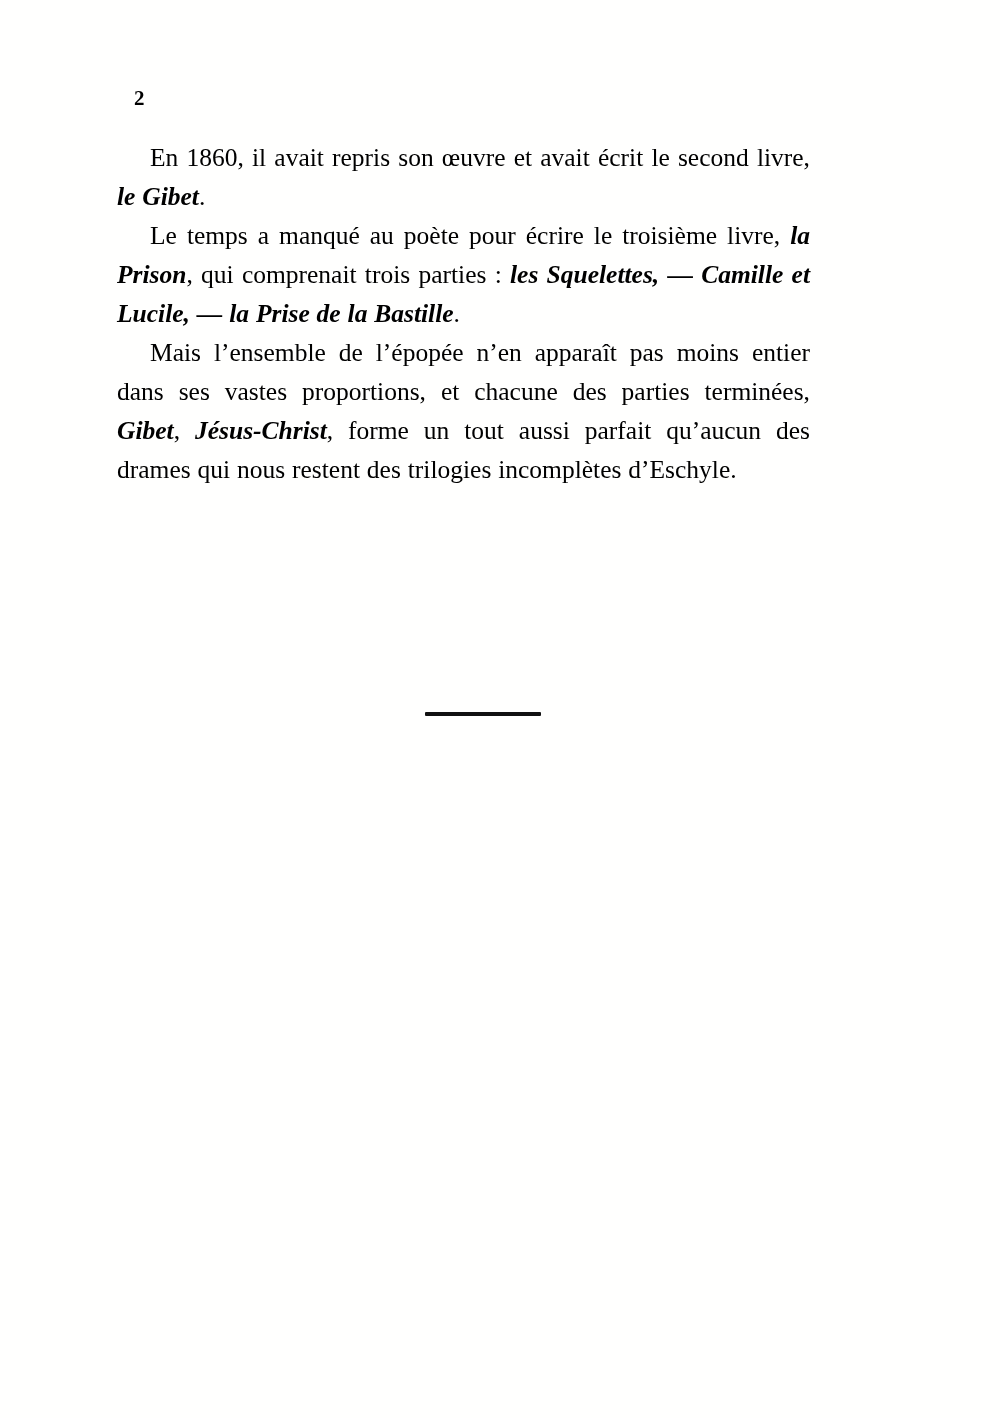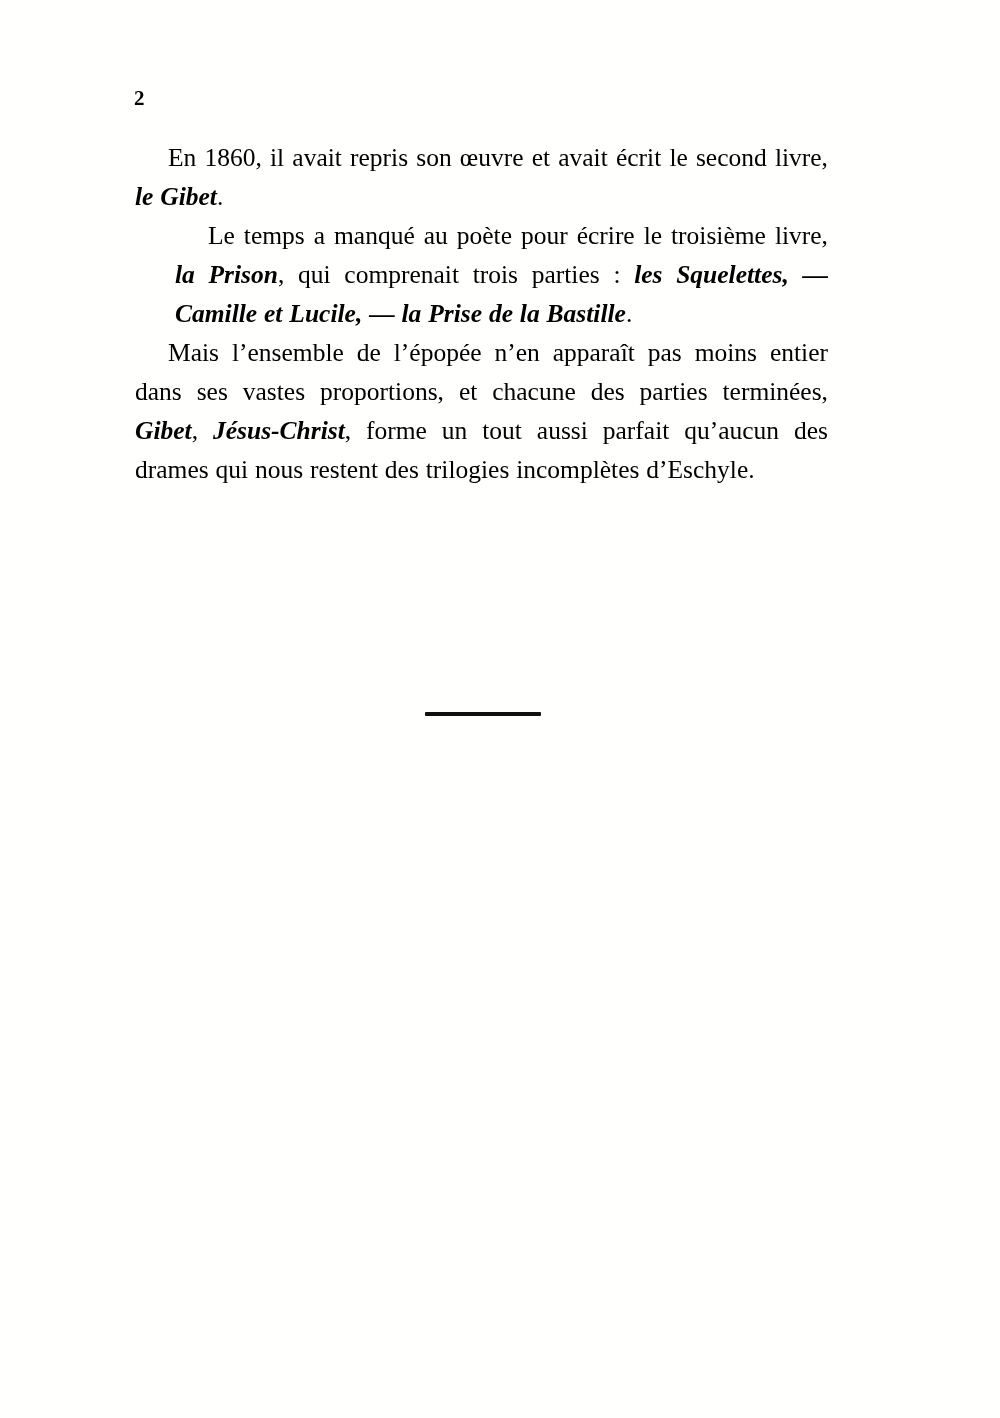--- a/index.html
+++ b/index.html
@@ -32,21 +32,21 @@
     top: 88px;
     font-size: 21px;
     font-weight: bold;
     letter-spacing: 0.5px;
     line-height: 1;
   }
 
   
   .textblock {
     position: absolute;
-    left: 135px;
+    left: 117px;
     top: 138px;
     width: 693px;
   }
 
   .para {
     margin: 0;
     text-indent: 33px;
     text-align: justify;
     font-size: 25.5px;
     line-height: 39px;
@@ -56,21 +56,20 @@
   }
 
   .it {
     font-style: italic;
     font-weight: bold;
   }
 
   
   .para-list {
     text-align: justify;
-    margin-left: 40px;
   }
 
   
   .rule {
     position: absolute;
     left: 425px;
     top: 712px;
     width: 116px;
     height: 4px;
     background: #111111;

